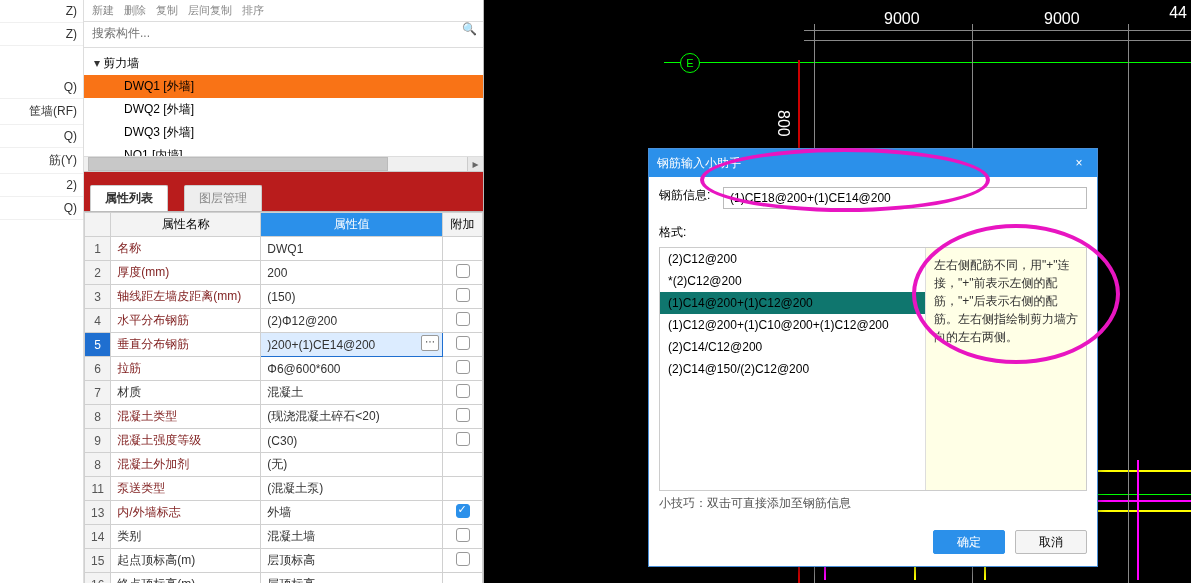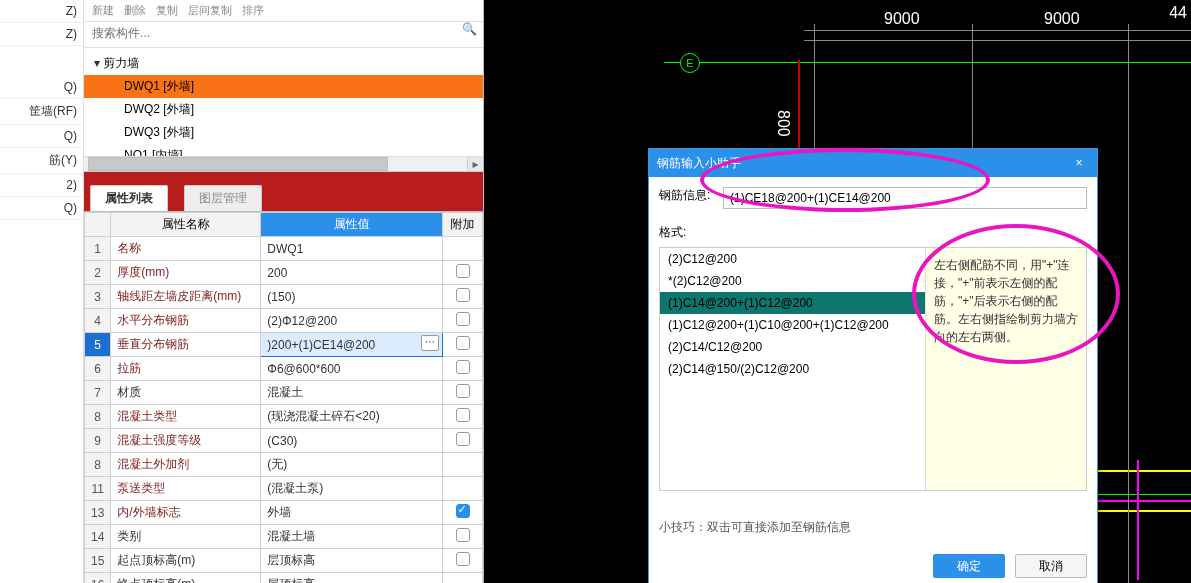--- a/index.html
+++ b/index.html
@@ -58,21 +58,21 @@
 .dlg .body{padding:10px}
 .dlg .row1{display:flex;align-items:flex-start;margin-bottom:15px}
 .dlg .row1 label{width:64px}
 .dlg .row1 input{flex:1;border:1px solid #bbb;height:22px;padding:0 6px}
 .dlg .fmtlbl{margin:6px 0}
 .dlg .fmtbox{display:flex;border:1px solid #ccc;height:244px}
 .dlg .list{flex:1;overflow:auto;border-right:1px solid #ddd}
 .dlg .list .item{padding:4px 8px;cursor:default}
 .dlg .list .item.sel{background:#0f766e}
 .dlg .hint{width:160px;background:#ffffe6;padding:8px;line-height:1.5;color:#333}
-.dlg .tip{margin-top:28px;color:#555}
+.dlg .tip{margin-top:4px;color:#555}
 .dlg .btns{display:flex;justify-content:flex-end;gap:10px;padding:8px 10px 12px}
 .dlg .btn{width:72px;height:24px;border:1px solid #bbb;background:#f5f5f5;text-align:center;line-height:22px;border-radius:2px}
 .dlg .btn.primary{background:#2b90ea;border-color:#2b90ea;color:#fff}
 
 .oval{position:absolute;border:4px solid #e815c1;border-radius:50%;pointer-events:none}
 </style>
 </head>
 <body>
 
 <div class="leftcats">

